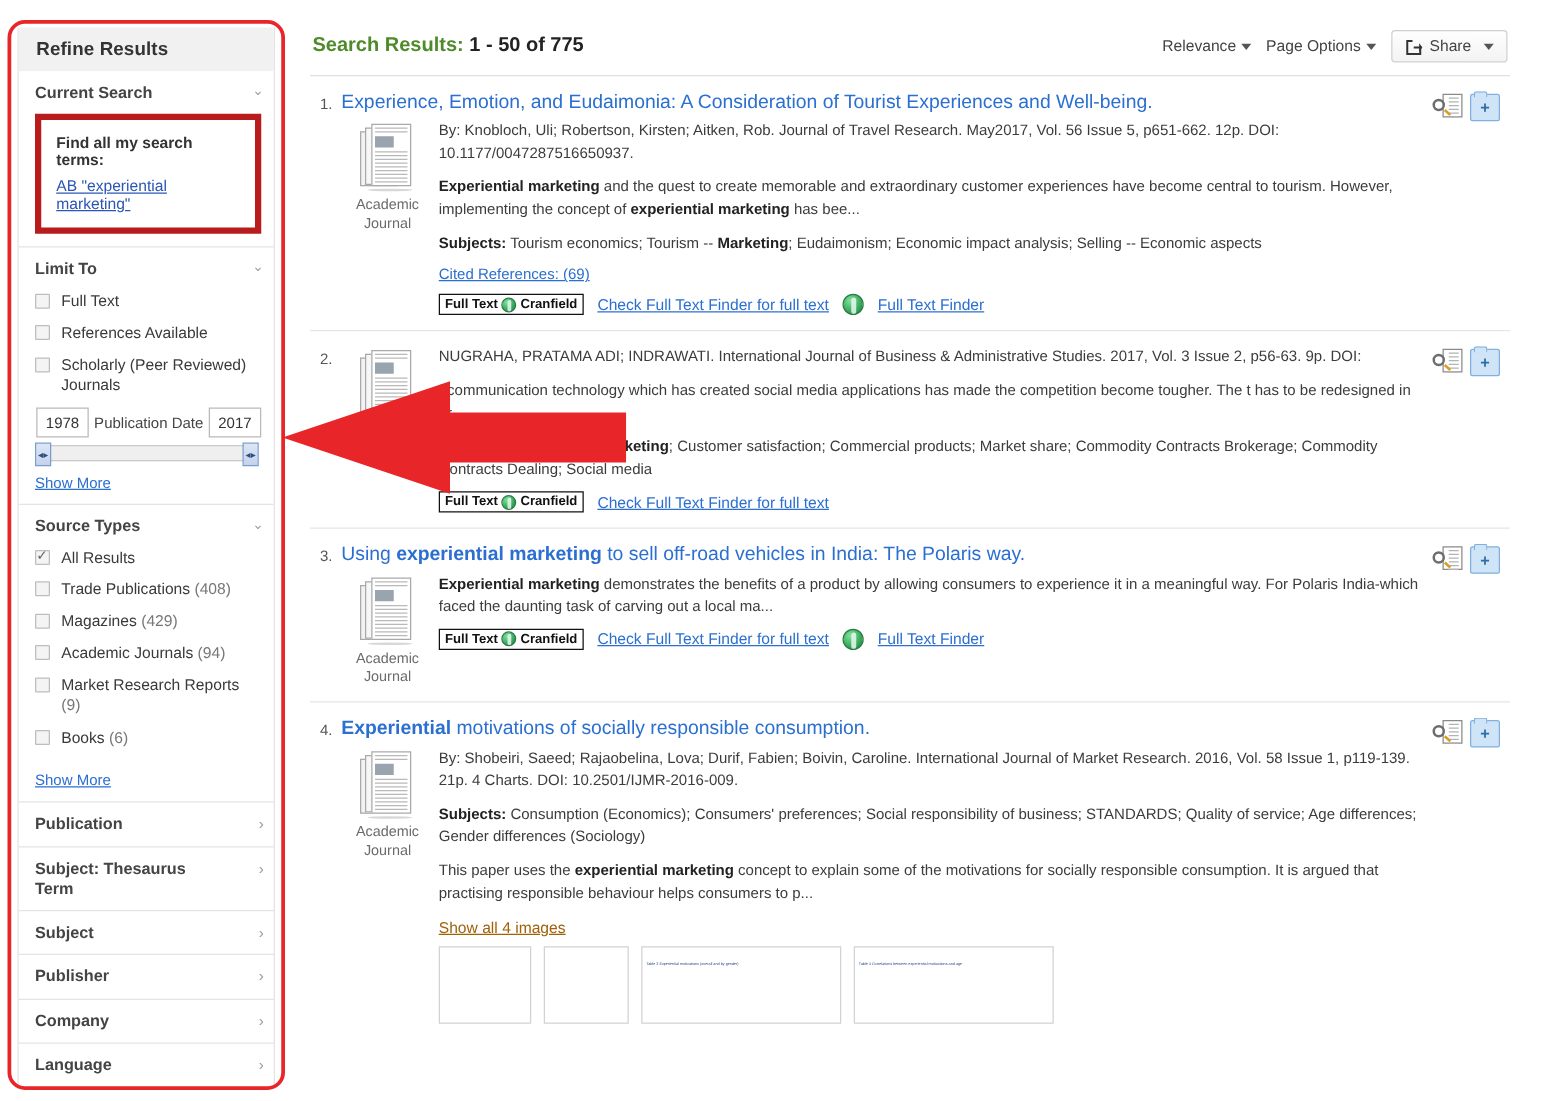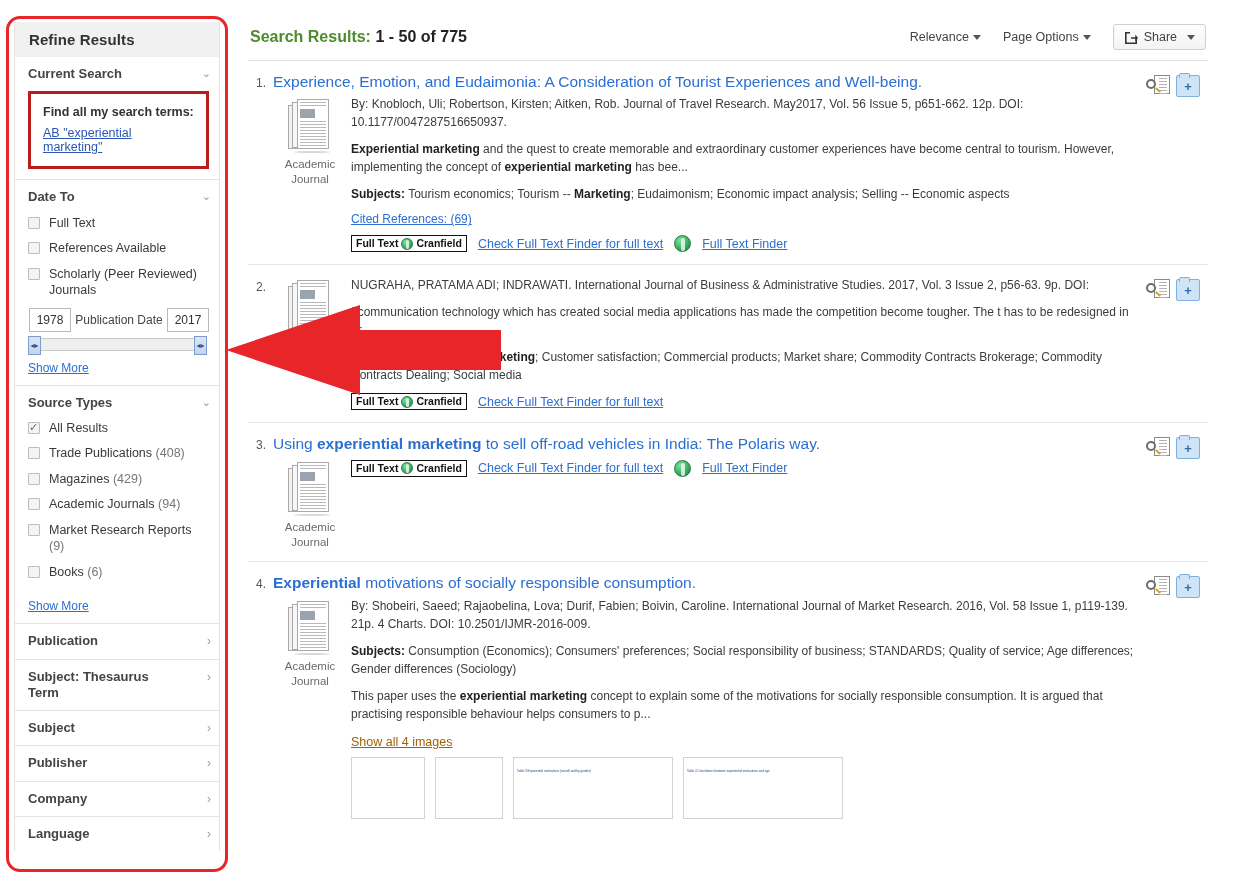--- a/index.html
+++ b/index.html
@@ -45,21 +45,21 @@
     display:flex; align-items:flex-start; justify-content:space-between;
     padding:9px 8px 9px 13px;
     cursor:pointer;
   }
   .facet-title { font-size:13px; font-weight:bold; color:#444; line-height:1.25; }
   .chev { color:#9a9a9a; font-size:11px; line-height:1; padding-top:2px;}
   .chev.right { font-size:12px; }
   .facet-body { padding:0 10px 10px 13px; }
 
   .current-search-box {
-    border:3px solid #b91c1c; margin:0 10px 10px 13px; padding:11px 12px 12px 12px;
+    border:5px solid #b91c1c; margin:0 10px 10px 13px; padding:11px 12px 12px 12px;
   }
   .cs-label { font-weight:bold; font-size:12.5px; color:#333; margin-bottom:7px; }
   .cs-link { color:#2b56b5; font-size:12.5px; text-decoration:underline; display:inline-block;}
 
   .chk-row { display:flex; align-items:flex-start; margin:0 0 9px 0; }
   .chk {
     width:12px; height:12px; border:1px solid #bdbdbd; background:#f4f4f4;
     margin:2px 9px 0 0; flex:0 0 auto; position:relative; border-radius:1px;
   }
   .chk.checked::after {
@@ -87,21 +87,21 @@
   .slider-handle.left { left:-3px; }
   .slider-handle.right { right:-3px; }
   .show-more { color:#2b6fd1; font-size:12px; margin-top:10px; display:inline-block; }
 
   
   #main { position:absolute; left:248px; top:16px; width:960px; }
   .topbar { display:flex; align-items:center; justify-content:space-between; padding:8px 2px 10px 2px;}
   .sr-title { font-size:16px; font-weight:bold; }
   .sr-title .green { color:#4f8b2b; }
   .sr-title .count { color:#222; }
-  .toolbar { display:flex; align-items:center; gap:22px; }
+  .toolbar { display:flex; align-items:center; gap:12px; }
   .tb-item { font-size:12.5px; color:#444; cursor:pointer; white-space:nowrap; }
   .caret { display:inline-block; margin-left:4px; border-left:4px solid transparent; border-right:4px solid transparent; border-top:5px solid #555; vertical-align:middle;}
   .share-btn {
     border:1px solid #cfcfcf; background:linear-gradient(#fefefe,#f3f3f3);
     border-radius:3px; padding:5px 10px; font-size:12.5px; color:#444;
     display:flex; align-items:center; gap:6px;
   }
 
   .results { border-top:1px solid #e0e0e0; }
   .result { display:flex; padding:11px 0 12px 0; border-bottom:1px solid #e6e6e6; position:relative;}
@@ -183,21 +183,21 @@
           <span class="chev">⌄</span>
         </div>
         <div class="current-search-box">
           <div class="cs-label">Find all my search terms:</div>
           <a class="cs-link" href="#">AB "experiential marketing"</a>
         </div>
       </div>
 
       <div class="facet">
         <div class="facet-head">
-          <span class="facet-title">Date To</span>
+          <span class="facet-title">Limit To</span>
           <span class="chev">⌄</span>
         </div>
         <div class="facet-body">
           <div class="chk-row">
             <span class="chk"></span>
             <span class="chk-label">Full Text</span>
           </div>
           <div class="chk-row">
             <span class="chk"></span>
             <span class="chk-label">References Available</span>
@@ -462,20 +462,21 @@
                     <i></i>
                     <i></i>
                     <i></i>
                     <i></i>
                   </span>
                 <span class="doc-shadow"></span>
               </div>
               <div class="thumb-label">Academic Journal</div>
             </div>
             <div class="meta">
+              <p><b>Experiential marketing</b> demonstrates the benefits of a product by allowing consumers to experience it in a meaningful way. For Polaris India-which faced the daunting task of carving out a local ma...</p>
               <div class="ft-row">
                 <span class="ft-badge">
                   <span>Full Text</span>
                   <span class="globe"></span>
                   <span>Cranfield</span>
                 </span>
                 <a class="ft-link" href="#">Check Full Text Finder for full text</a>
                 <span class="globe big"></span>
                 <a class="ft-link2" href="#">Full Text Finder</a>
               </div>

